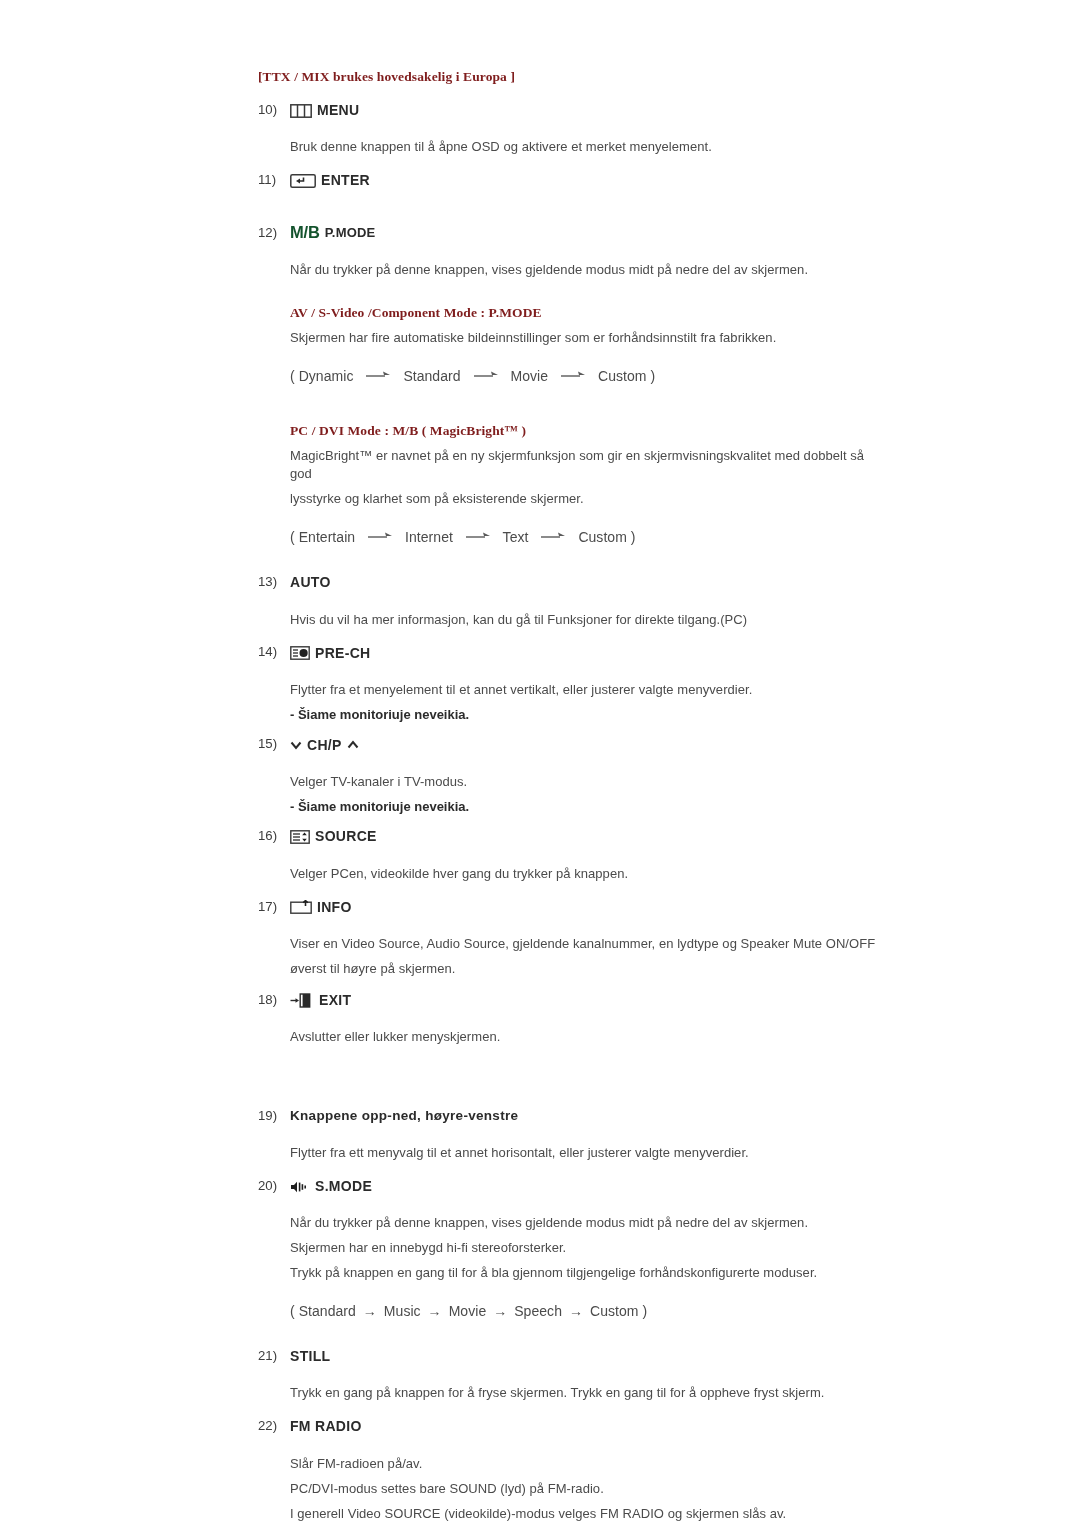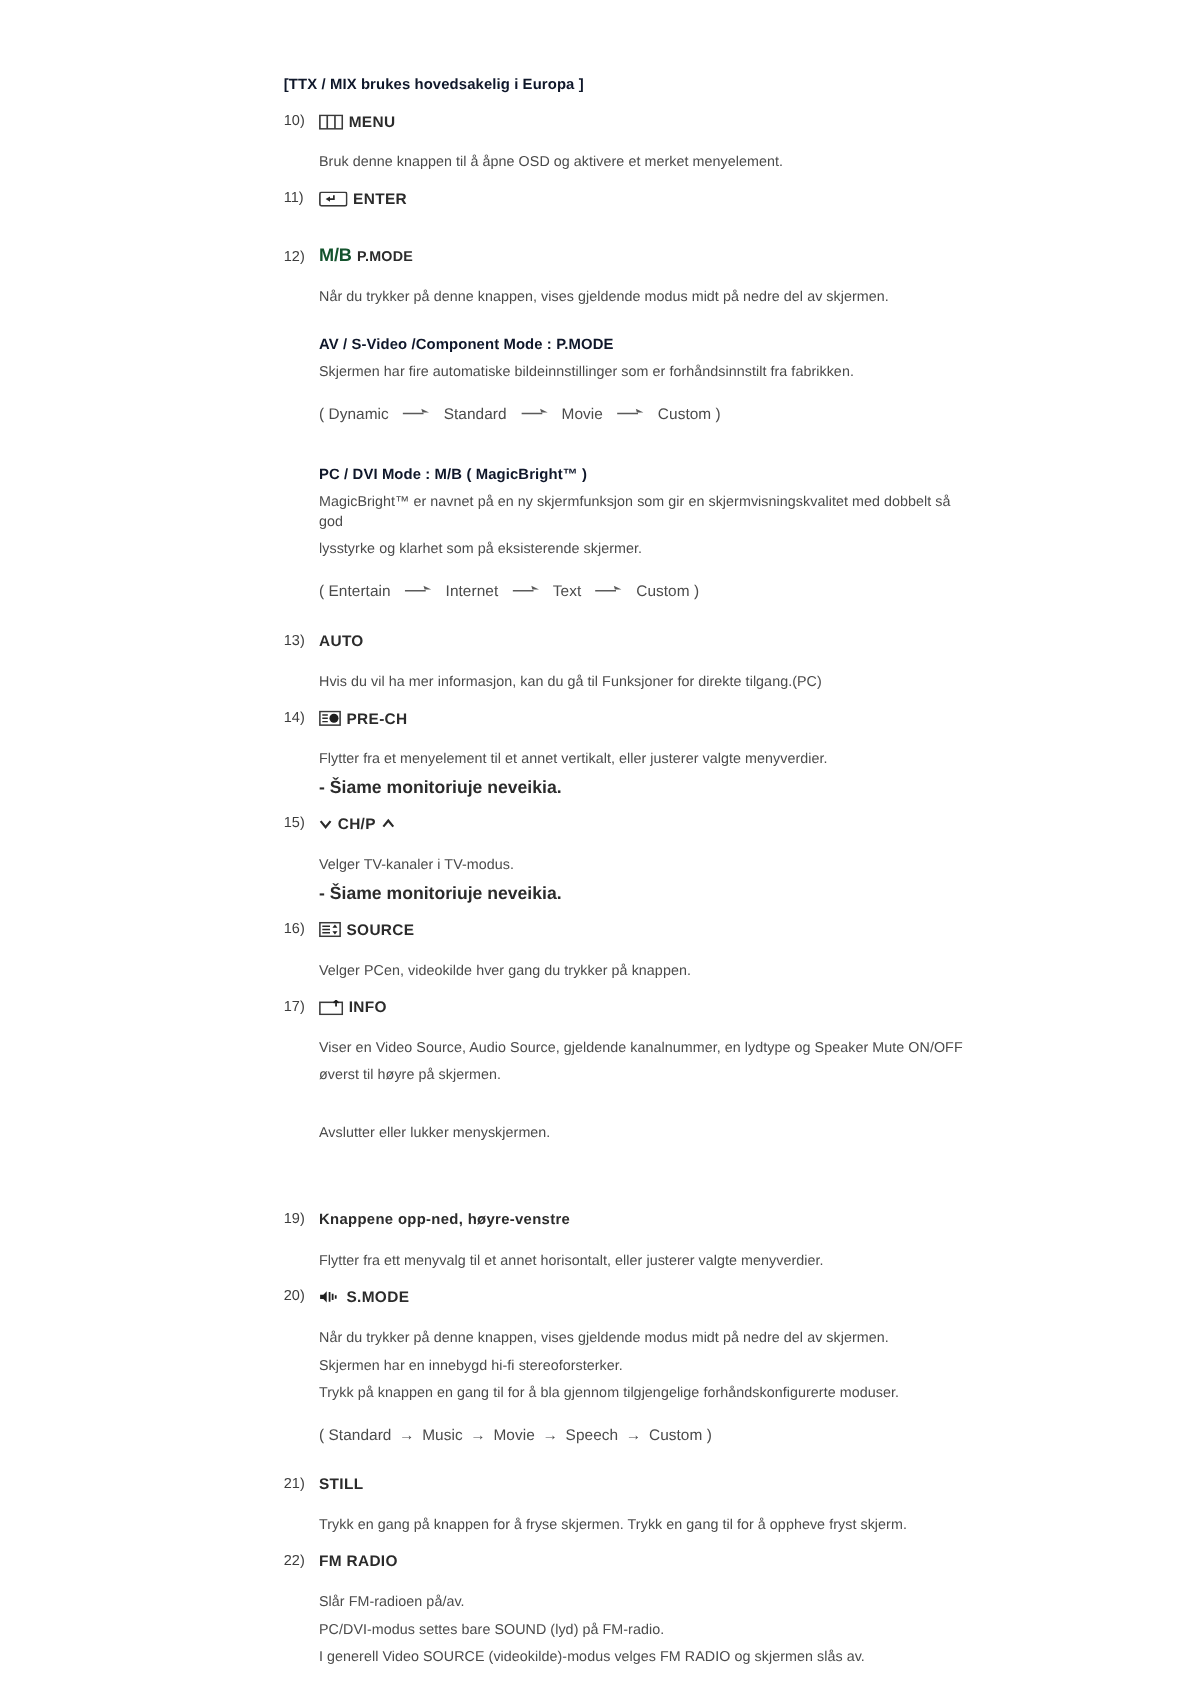--- a/index.html
+++ b/index.html
@@ -22,35 +22,36 @@
     width: 1080px;
     height: 1528px;
     box-sizing: border-box;
     padding: 70px 200px 0 258px;
   }
 
   
   .bold-head {
     font-weight: bold;
     font-size: 13.5px;
-    color: #0f172a;
+    color: #7f1d1d;
     letter-spacing: 0.1px;
     margin: 0;
     line-height: 1.1;
+    font-family: Liberation Serif, serif;
   }
   .body-line {
     font-size: 13px;
     color: #4b4b4b;
     margin: 0;
     line-height: 1.45;
     letter-spacing: 0.05px;
   }
   .note-bold {
     font-weight: bold;
-    font-size: 16px;
+    font-size: 13px;
     color: #2b2b2b;
     margin: 0;
     line-height: 1.35;
   }
 
   
   .item {
     position: relative;
     display: flex;
     align-items: flex-end;
@@ -356,20 +357,34 @@
   </div>
   <div class="sp-20"></div>
   <div class="desc">
     <p class="body-line">Viser en Video Source, Audio Source, gjeldende kanalnummer, en lydtype og Speaker Mute ON/OFF</p>
     <div class="sp-6"></div>
     <p class="body-line">øverst til høyre på skjermen.</p>
   </div>
 
   <div class="sp-14"></div>
 
+  <div class="item">
+    <div class="num">18)</div>
+    <div class="label">
+      <span class="icn">
+        <svg width="24" height="15" viewBox="0 0 24 15">
+          <path d="M0.5 7.5 L7 7.5" stroke="#2b2b2b" stroke-width="1.4"></path>
+          <polygon points="9,7.5 5.5,5.2 5.5,9.8" fill="#2b2b2b"></polygon>
+          <rect x="10.2" y="1" width="9.5" height="13" fill="#ffffff" stroke="#2b2b2b" stroke-width="1.4"></rect>
+          <rect x="12.6" y="1" width="7.1" height="13" fill="#2b2b2b"></rect>
+        </svg>
+      </span>
+      <span>EXIT</span>
+    </div>
+  </div>
   <div class="sp-20"></div>
   <div class="desc">
     <p class="body-line">Avslutter eller lukker menyskjermen.</p>
   </div>
 
   <div class="sp-16"></div>
 
   <div class="item">
     <div class="num">19)</div>
     <div class="label small-caps">

